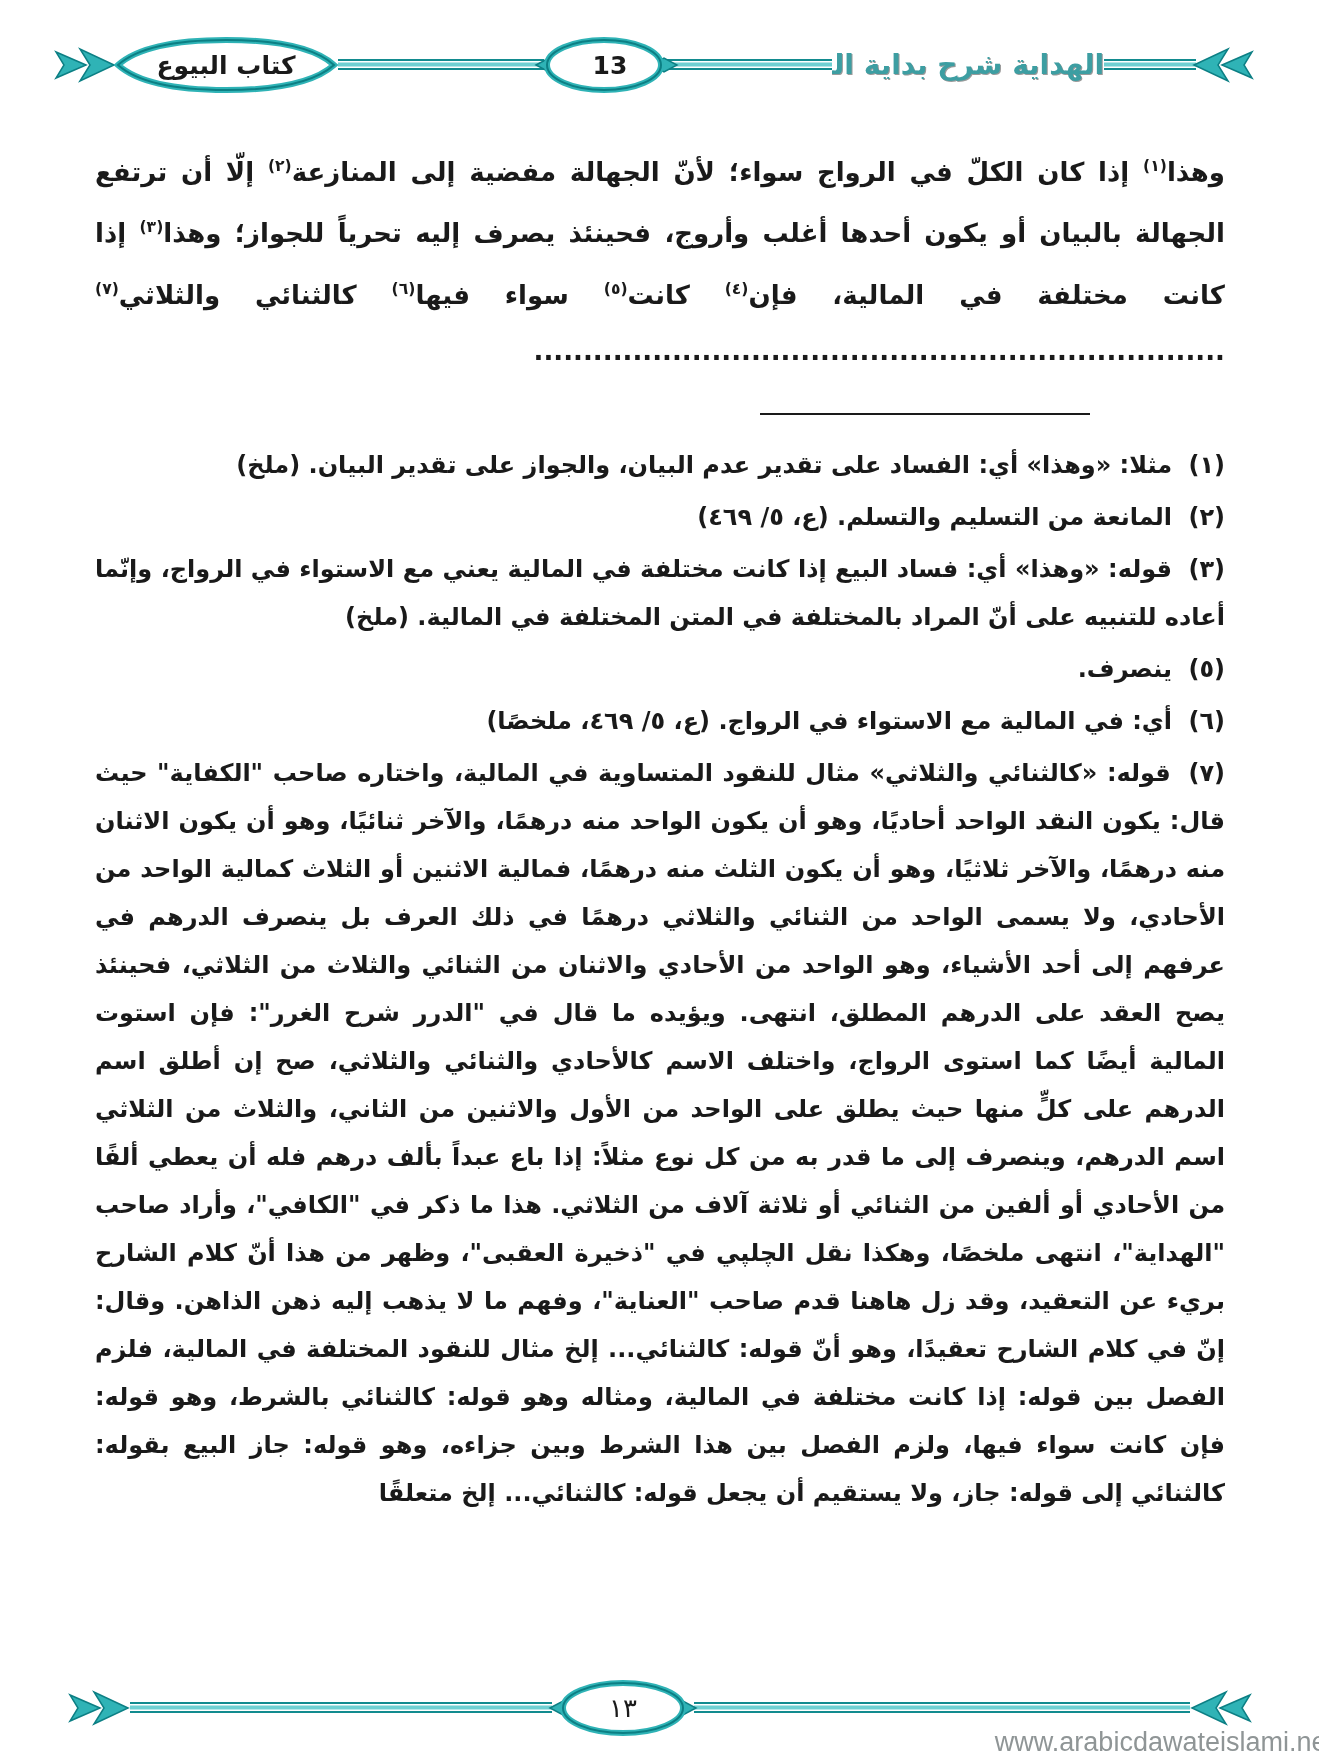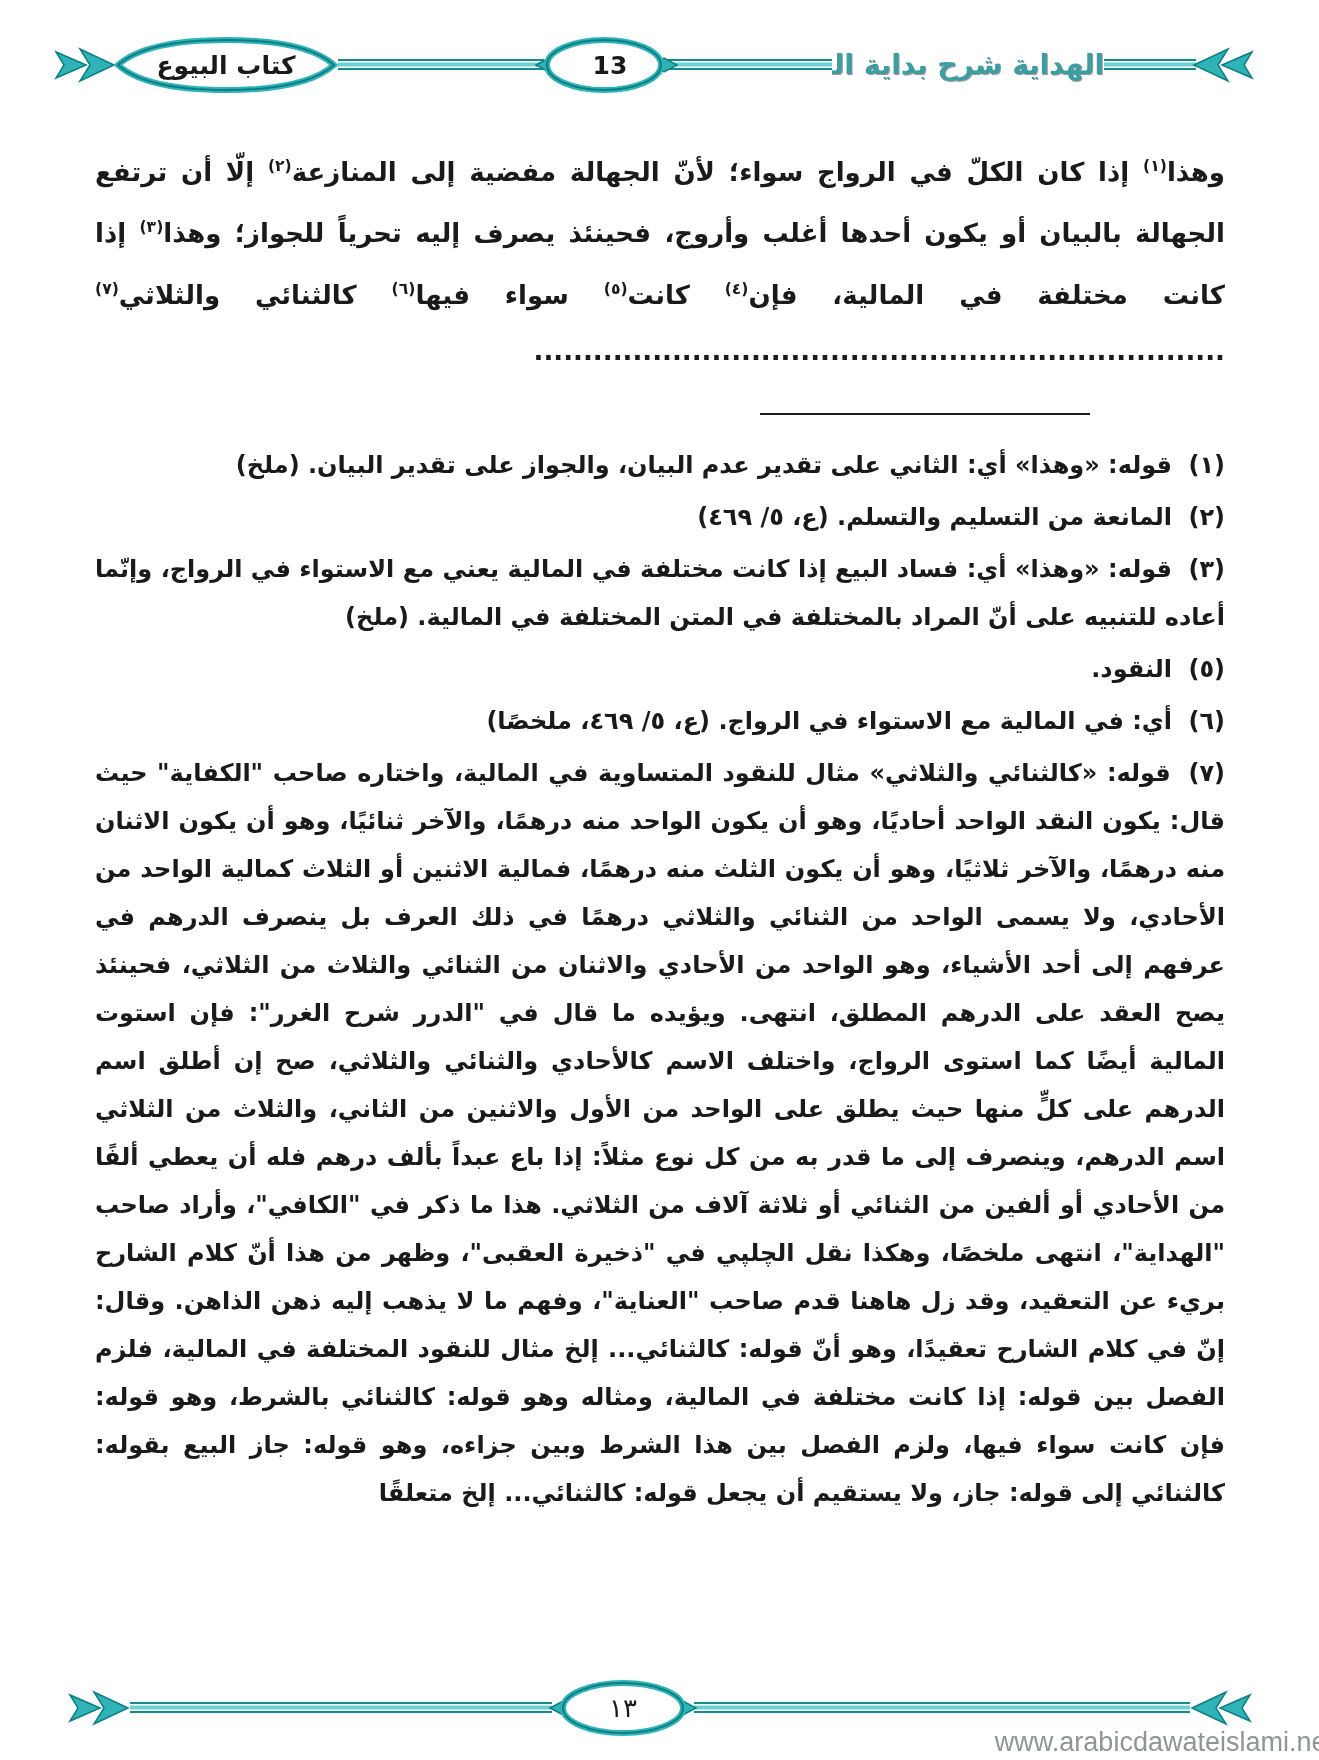--- a/index.html
+++ b/index.html
@@ -97,24 +97,24 @@
   </div>
 
   <div class="body-block">
     <p class="body-para" dir="rtl">
       <span>وهذا<sup class="fnref">(١)</sup> إذا كان الكلّ في الرواج سواء؛ لأنّ الجهالة مفضية إلى المنازعة<sup class="fnref">(٢)</sup> إلّا أن ترتفع الجهالة بالبيان أو يكون أحدها أغلب وأروج، فحينئذ يصرف إليه تحرياً للجواز؛ وهذا<sup class="fnref">(٣)</sup> إذا كانت مختلفة في المالية، فإن<sup class="fnref">(٤)</sup> كانت<sup class="fnref">(٥)</sup> سواء فيها<sup class="fnref">(٦)</sup> كالثنائي والثلاثي<sup class="fnref">(٧)</sup> </span><span class="dots">......................................................................</span>
     </p>
 
     <div class="separator"></div>
 
     <div class="footnotes" id="footnotes">
-        <div class="footnote" dir="rtl"><span class="fn-num">(١)</span> <span class="fn-text">قوله: «وهذا» أي: الثاني على تقدير عدم البيان، والجواز على تقدير البيان. (ملخ)</span></div>
+        <div class="footnote" dir="rtl"><span class="fn-num">(١)</span> <span class="fn-text">مثلا: «وهذا» أي: الفساد على تقدير عدم البيان، والجواز على تقدير البيان. (ملخ)</span></div>
         <div class="footnote" dir="rtl"><span class="fn-num">(٢)</span> <span class="fn-text">المانعة من التسليم والتسلم. (ع، ٥/ ٤٦٩)</span></div>
         <div class="footnote" dir="rtl"><span class="fn-num">(٣)</span> <span class="fn-text">قوله: «وهذا» أي: فساد البيع إذا كانت مختلفة في المالية يعني مع الاستواء في الرواج، وإنّما أعاده للتنبيه على أنّ المراد بالمختلفة في المتن المختلفة في المالية. (ملخ)</span></div>
-        <div class="footnote" dir="rtl"><span class="fn-num">(٥)</span> <span class="fn-text">النقود.</span></div>
+        <div class="footnote" dir="rtl"><span class="fn-num">(٥)</span> <span class="fn-text">ينصرف.</span></div>
         <div class="footnote" dir="rtl"><span class="fn-num">(٦)</span> <span class="fn-text">أي: في المالية مع الاستواء في الرواج. (ع، ٥/ ٤٦٩، ملخصًا)</span></div>
         <div class="footnote" dir="rtl"><span class="fn-num">(٧)</span> <span class="fn-text">قوله: «كالثنائي والثلاثي» مثال للنقود المتساوية في المالية، واختاره صاحب "الكفاية" حيث قال: يكون النقد الواحد أحاديًا، وهو أن يكون الواحد منه درهمًا، والآخر ثنائيًا، وهو أن يكون الاثنان منه درهمًا، والآخر ثلاثيًا، وهو أن يكون الثلث منه درهمًا، فمالية الاثنين أو الثلاث كمالية الواحد من الأحادي، ولا يسمى الواحد من الثنائي والثلاثي درهمًا في ذلك العرف بل ينصرف الدرهم في عرفهم إلى أحد الأشياء، وهو الواحد من الأحادي والاثنان من الثنائي والثلاث من الثلاثي، فحينئذ يصح العقد على الدرهم المطلق، انتهى. ويؤيده ما قال في "الدرر شرح الغرر": فإن استوت المالية أيضًا كما استوى الرواج، واختلف الاسم كالأحادي والثنائي والثلاثي، صح إن أطلق اسم الدرهم على كلٍّ منها حيث يطلق على الواحد من الأول والاثنين من الثاني، والثلاث من الثلاثي اسم الدرهم، وينصرف إلى ما قدر به من كل نوع مثلاً: إذا باع عبداً بألف درهم فله أن يعطي ألفًا من الأحادي أو ألفين من الثنائي أو ثلاثة آلاف من الثلاثي. هذا ما ذكر في "الكافي"، وأراد صاحب "الهداية"، انتهى ملخصًا، وهكذا نقل الچلپي في "ذخيرة العقبى"، وظهر من هذا أنّ كلام الشارح بريء عن التعقيد، وقد زل هاهنا قدم صاحب "العناية"، وفهم ما لا يذهب إليه ذهن الذاهن. وقال: إنّ في كلام الشارح تعقيدًا، وهو أنّ قوله: كالثنائي... إلخ مثال للنقود المختلفة في المالية، فلزم الفصل بين قوله: إذا كانت مختلفة في المالية، ومثاله وهو قوله: كالثنائي بالشرط، وهو قوله: فإن كانت سواء فيها، ولزم الفصل بين هذا الشرط وبين جزاءه، وهو قوله: جاز البيع بقوله: كالثنائي إلى قوله: جاز، ولا يستقيم أن يجعل قوله: كالثنائي... إلخ متعلقًا</span></div>
       </div>
   </div>
 
   <div class="footer-band">
     <svg class="band-svg" width="1319" height="70" viewBox="0 0 1319 70">
       <g>
         <line x1="130" y1="31" x2="552" y2="31" stroke="#128b8f" stroke-width="2"></line>
         <line x1="130" y1="35.5" x2="552" y2="35.5" stroke="#6fd0d2" stroke-width="4"></line>

